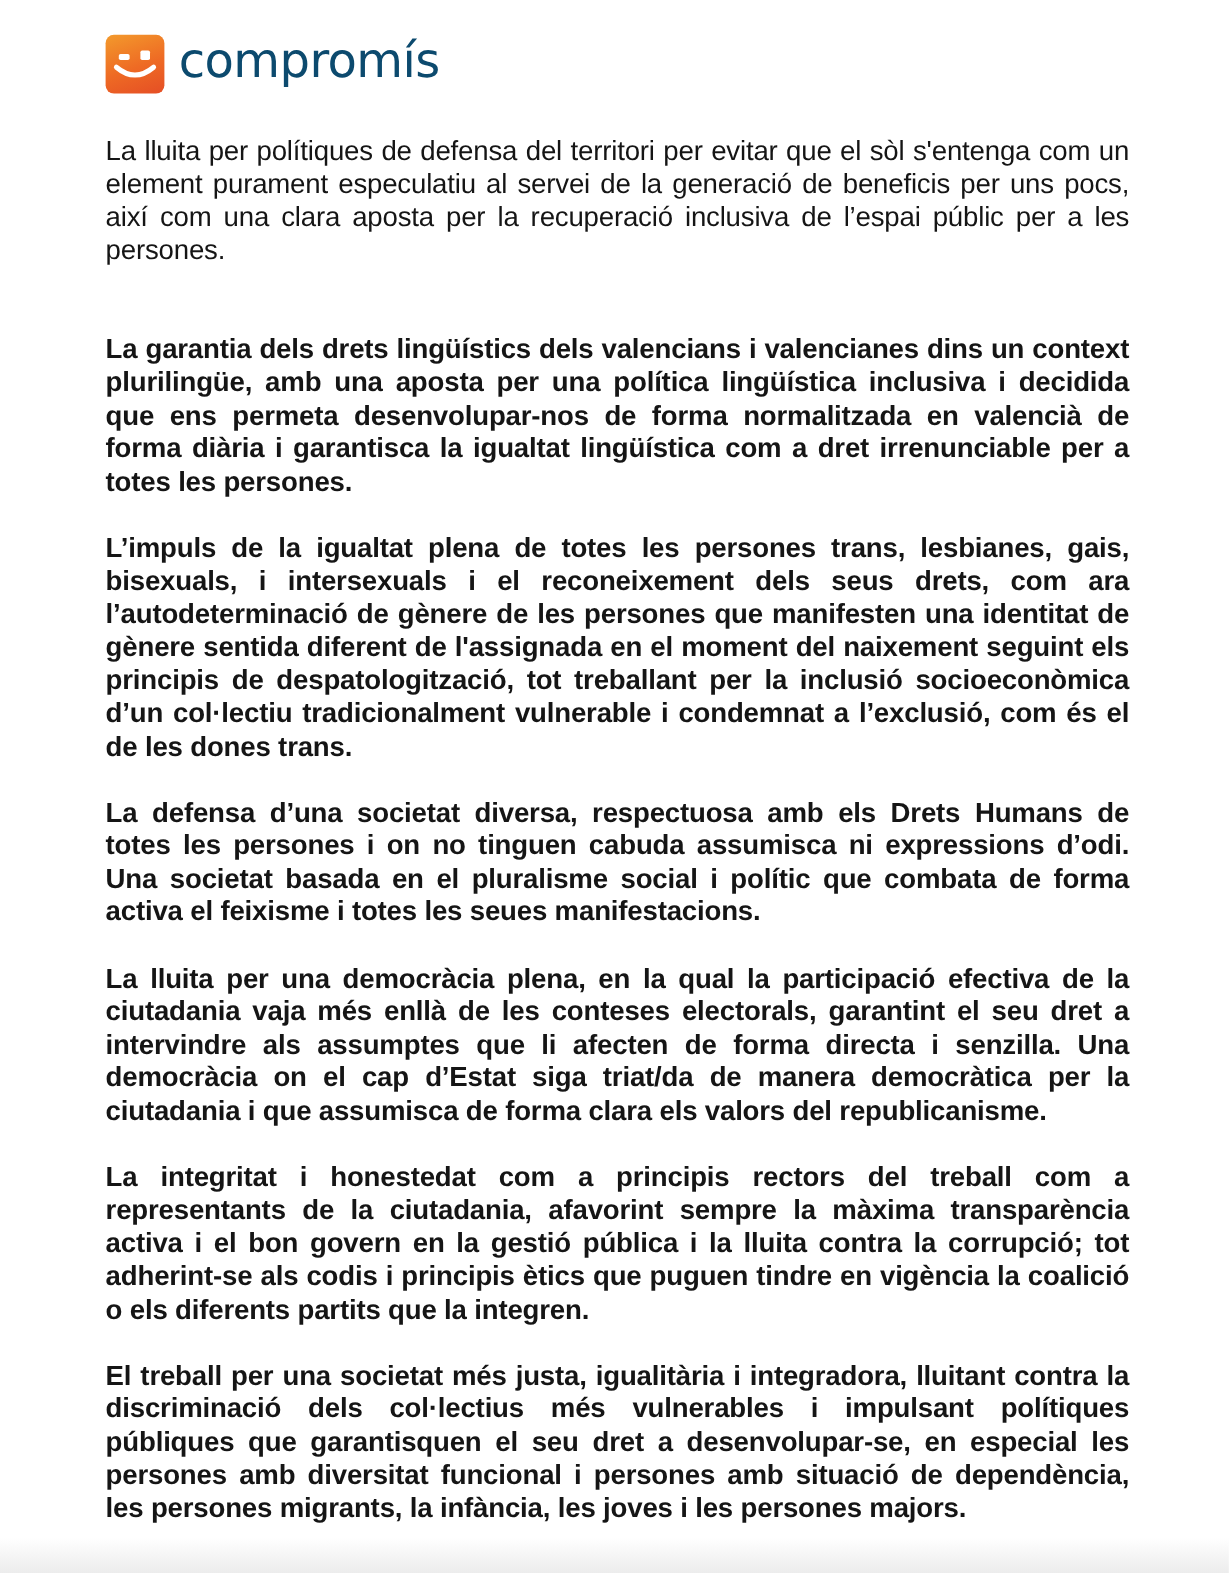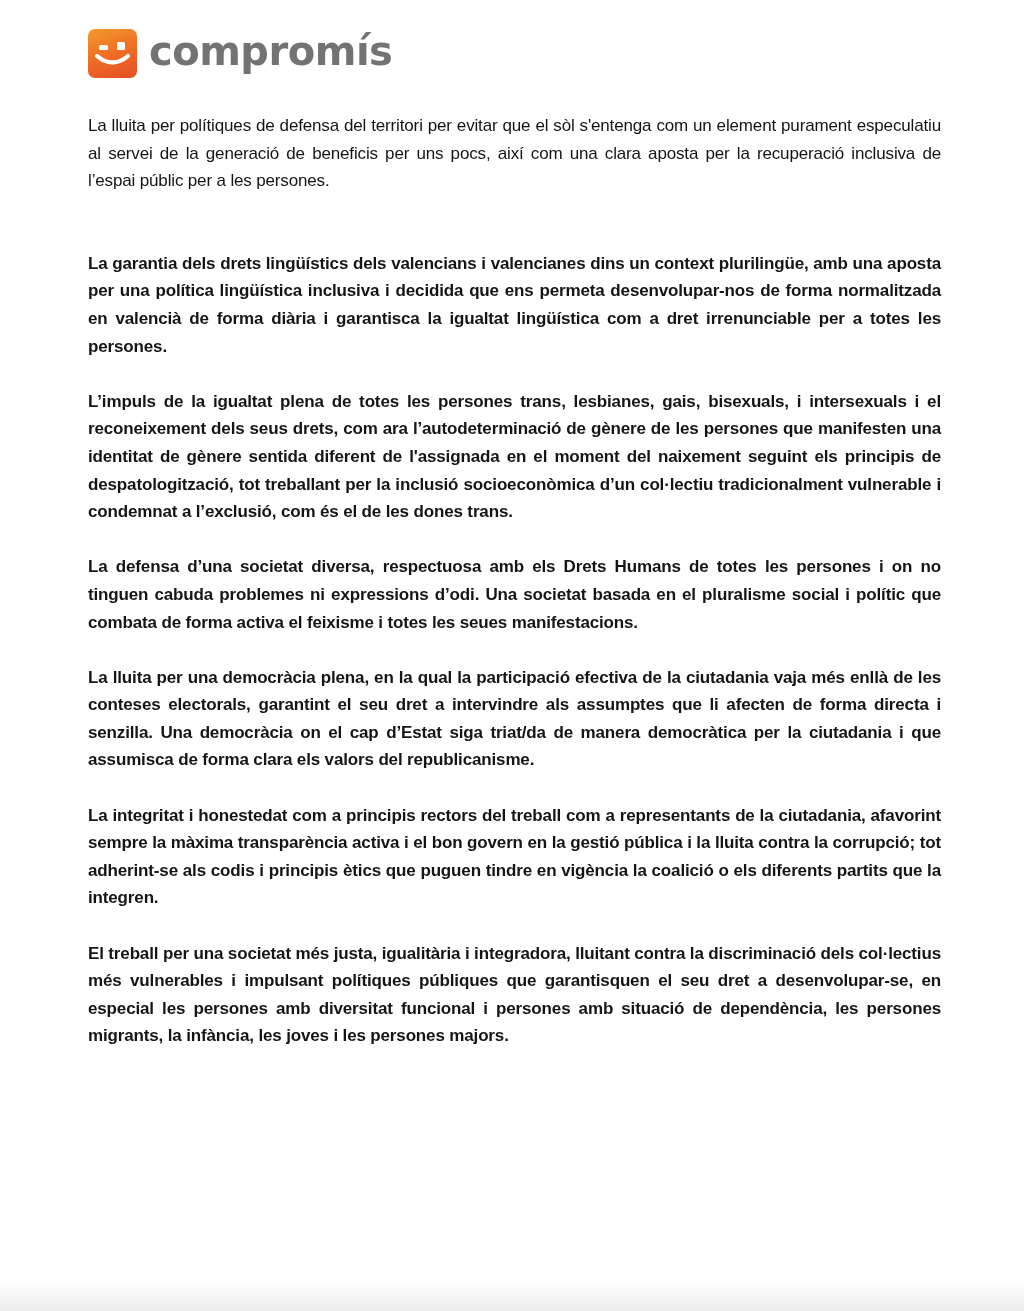--- a/index.html
+++ b/index.html
@@ -32,37 +32,37 @@
     flex: 0 0 auto;
   }
   .logo-mark svg {
     position: absolute;
     left: 0;
     top: 0;
   }
   .logo-text {
     margin-left: 12px;
     font-family: "DejaVu Sans", "Liberation Sans", sans-serif;
-    font-weight: 700;
+    font-weight: 400;
     font-size: 40px;
     letter-spacing: -0.5px;
-    color: #737373;
+    color: #0c4a6e;
     line-height: 1;
     position: relative;
     top: -2px;
   }
   .content {
     position: absolute;
     left: 88px;
     top: 112px;
     width: 853px;
   }
   .para {
     margin: 0;
-    font-size: 17px;
+    font-size: 23px;
     line-height: 27.6px;
     text-align: justify;
     letter-spacing: -0.15px;
     color: #151515;
   }
   .p1 { margin-bottom: 55px; }
   .gap { margin-bottom: 27.6px; font-weight: bold; }
   .bottom-fade {
     position: absolute;
     left: 0;
@@ -84,19 +84,19 @@
       <path d="M9 27 Q24.5 40 40 27" stroke="#ffffff" stroke-width="4.2" fill="none" stroke-linecap="round"></path>
     </svg>
   </div>
   <span class="logo-text">compromís</span>
 </div>
 
 <div class="content">
   <p class="para p1">La lluita per polítiques de defensa del territori per evitar que el sòl s'entenga com un element purament especulatiu al servei de la generació de beneficis per uns pocs, així com una clara aposta per la recuperació inclusiva de l’espai públic per a les persones.</p>
   <p class="para gap">La garantia dels drets lingüístics dels valencians i valencianes dins un context plurilingüe, amb una aposta per una política lingüística inclusiva i decidida que ens permeta desenvolupar-nos de forma normalitzada en valencià de forma diària i garantisca la igualtat lingüística com a dret irrenunciable per a totes les persones.</p>
   <p class="para gap">L’impuls de la igualtat plena de totes les persones trans, lesbianes, gais, bisexuals, i intersexuals i el reconeixement dels seus drets, com ara l’autodeterminació de gènere de les persones que manifesten una identitat de gènere sentida diferent de l'assignada en el moment del naixement seguint els principis de despatologització, tot treballant per la inclusió socioeconòmica d’un col·lectiu tradicionalment vulnerable i condemnat a l’exclusió, com és el de les dones trans.</p>
-  <p class="para gap">La defensa d’una societat diversa, respectuosa amb els Drets Humans de totes les persones i on no tinguen cabuda problemes ni expressions d’odi. Una societat basada en el pluralisme social i polític que combata de forma activa el feixisme i totes les seues manifestacions.</p>
+  <p class="para gap">La defensa d’una societat diversa, respectuosa amb els Drets Humans de totes les persones i on no tinguen cabuda assumisca ni expressions d’odi. Una societat basada en el pluralisme social i polític que combata de forma activa el feixisme i totes les seues manifestacions.</p>
   <p class="para gap">La lluita per una democràcia plena, en la qual la participació efectiva de la ciutadania vaja més enllà de les conteses electorals, garantint el seu dret a intervindre als assumptes que li afecten de forma directa i senzilla. Una democràcia on el cap d’Estat siga triat/da de manera democràtica per la ciutadania i que assumisca de forma clara els valors del republicanisme.</p>
   <p class="para gap">La integritat i honestedat com a principis rectors del treball com a representants de la ciutadania, afavorint sempre la màxima transparència activa i el bon govern en la gestió pública i la lluita contra la corrupció; tot adherint-se als codis i principis ètics que puguen tindre en vigència la coalició o els diferents partits que la integren.</p>
   <p class="para gap">El treball per una societat més justa, igualitària i integradora, lluitant contra la discriminació dels col·lectius més vulnerables i impulsant polítiques públiques que garantisquen el seu dret a desenvolupar-se, en especial les persones amb diversitat funcional i persones amb situació de dependència, les persones migrants, la infància, les joves i les persones majors.</p>
 </div>
 
 <div class="bottom-fade"></div>
 
 </body></html>

